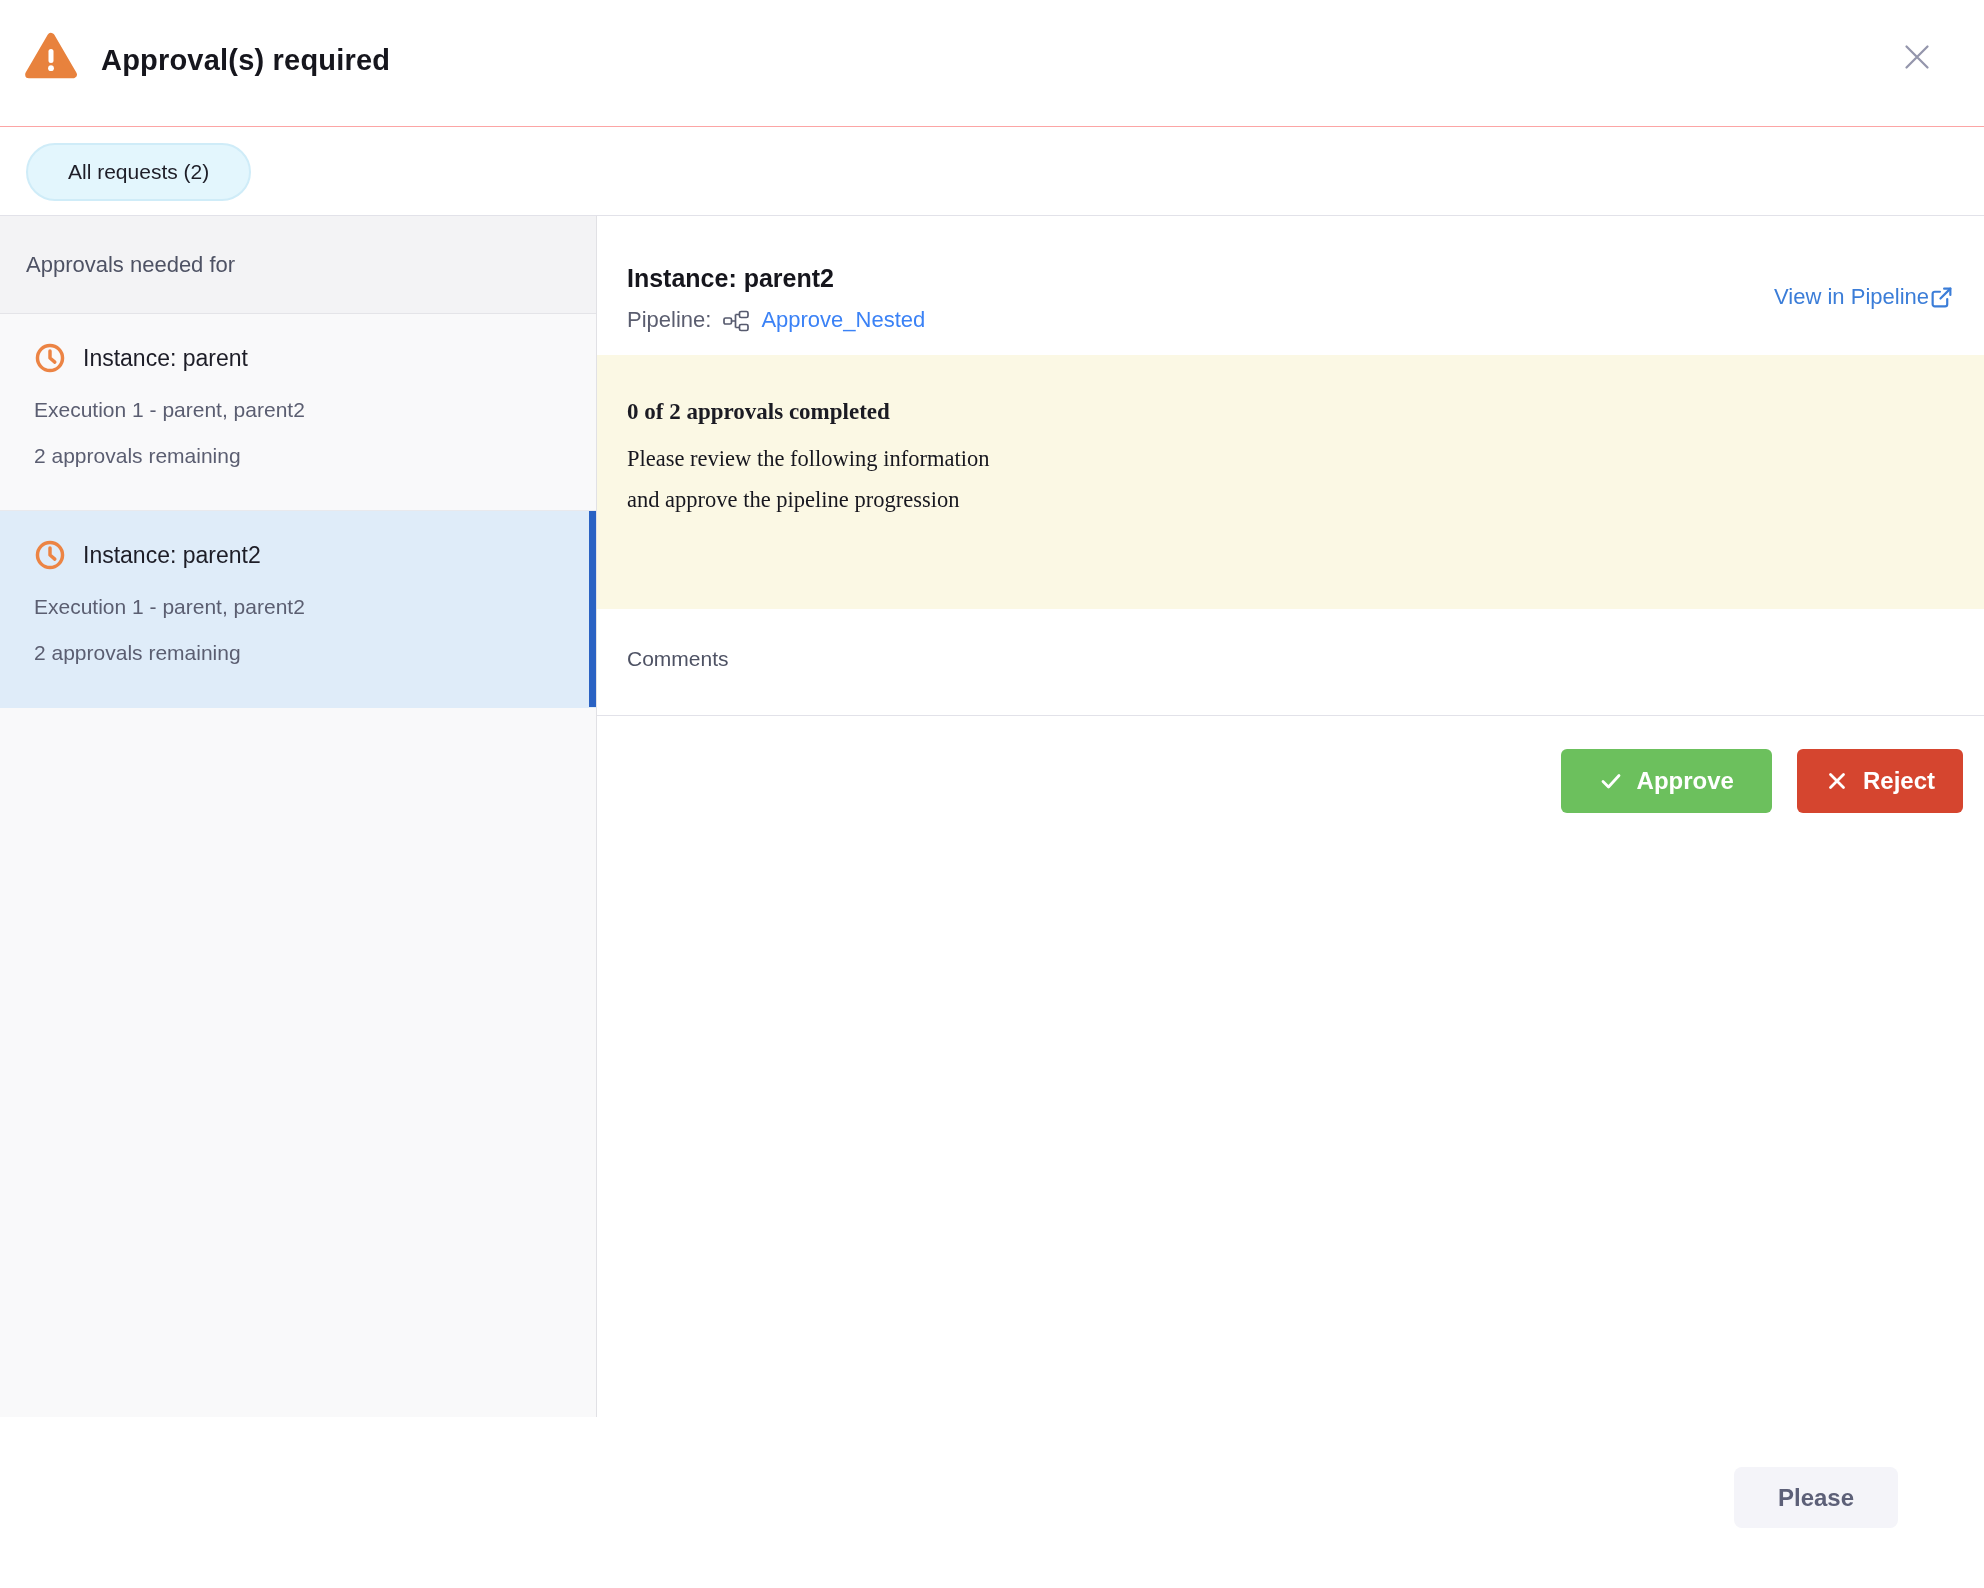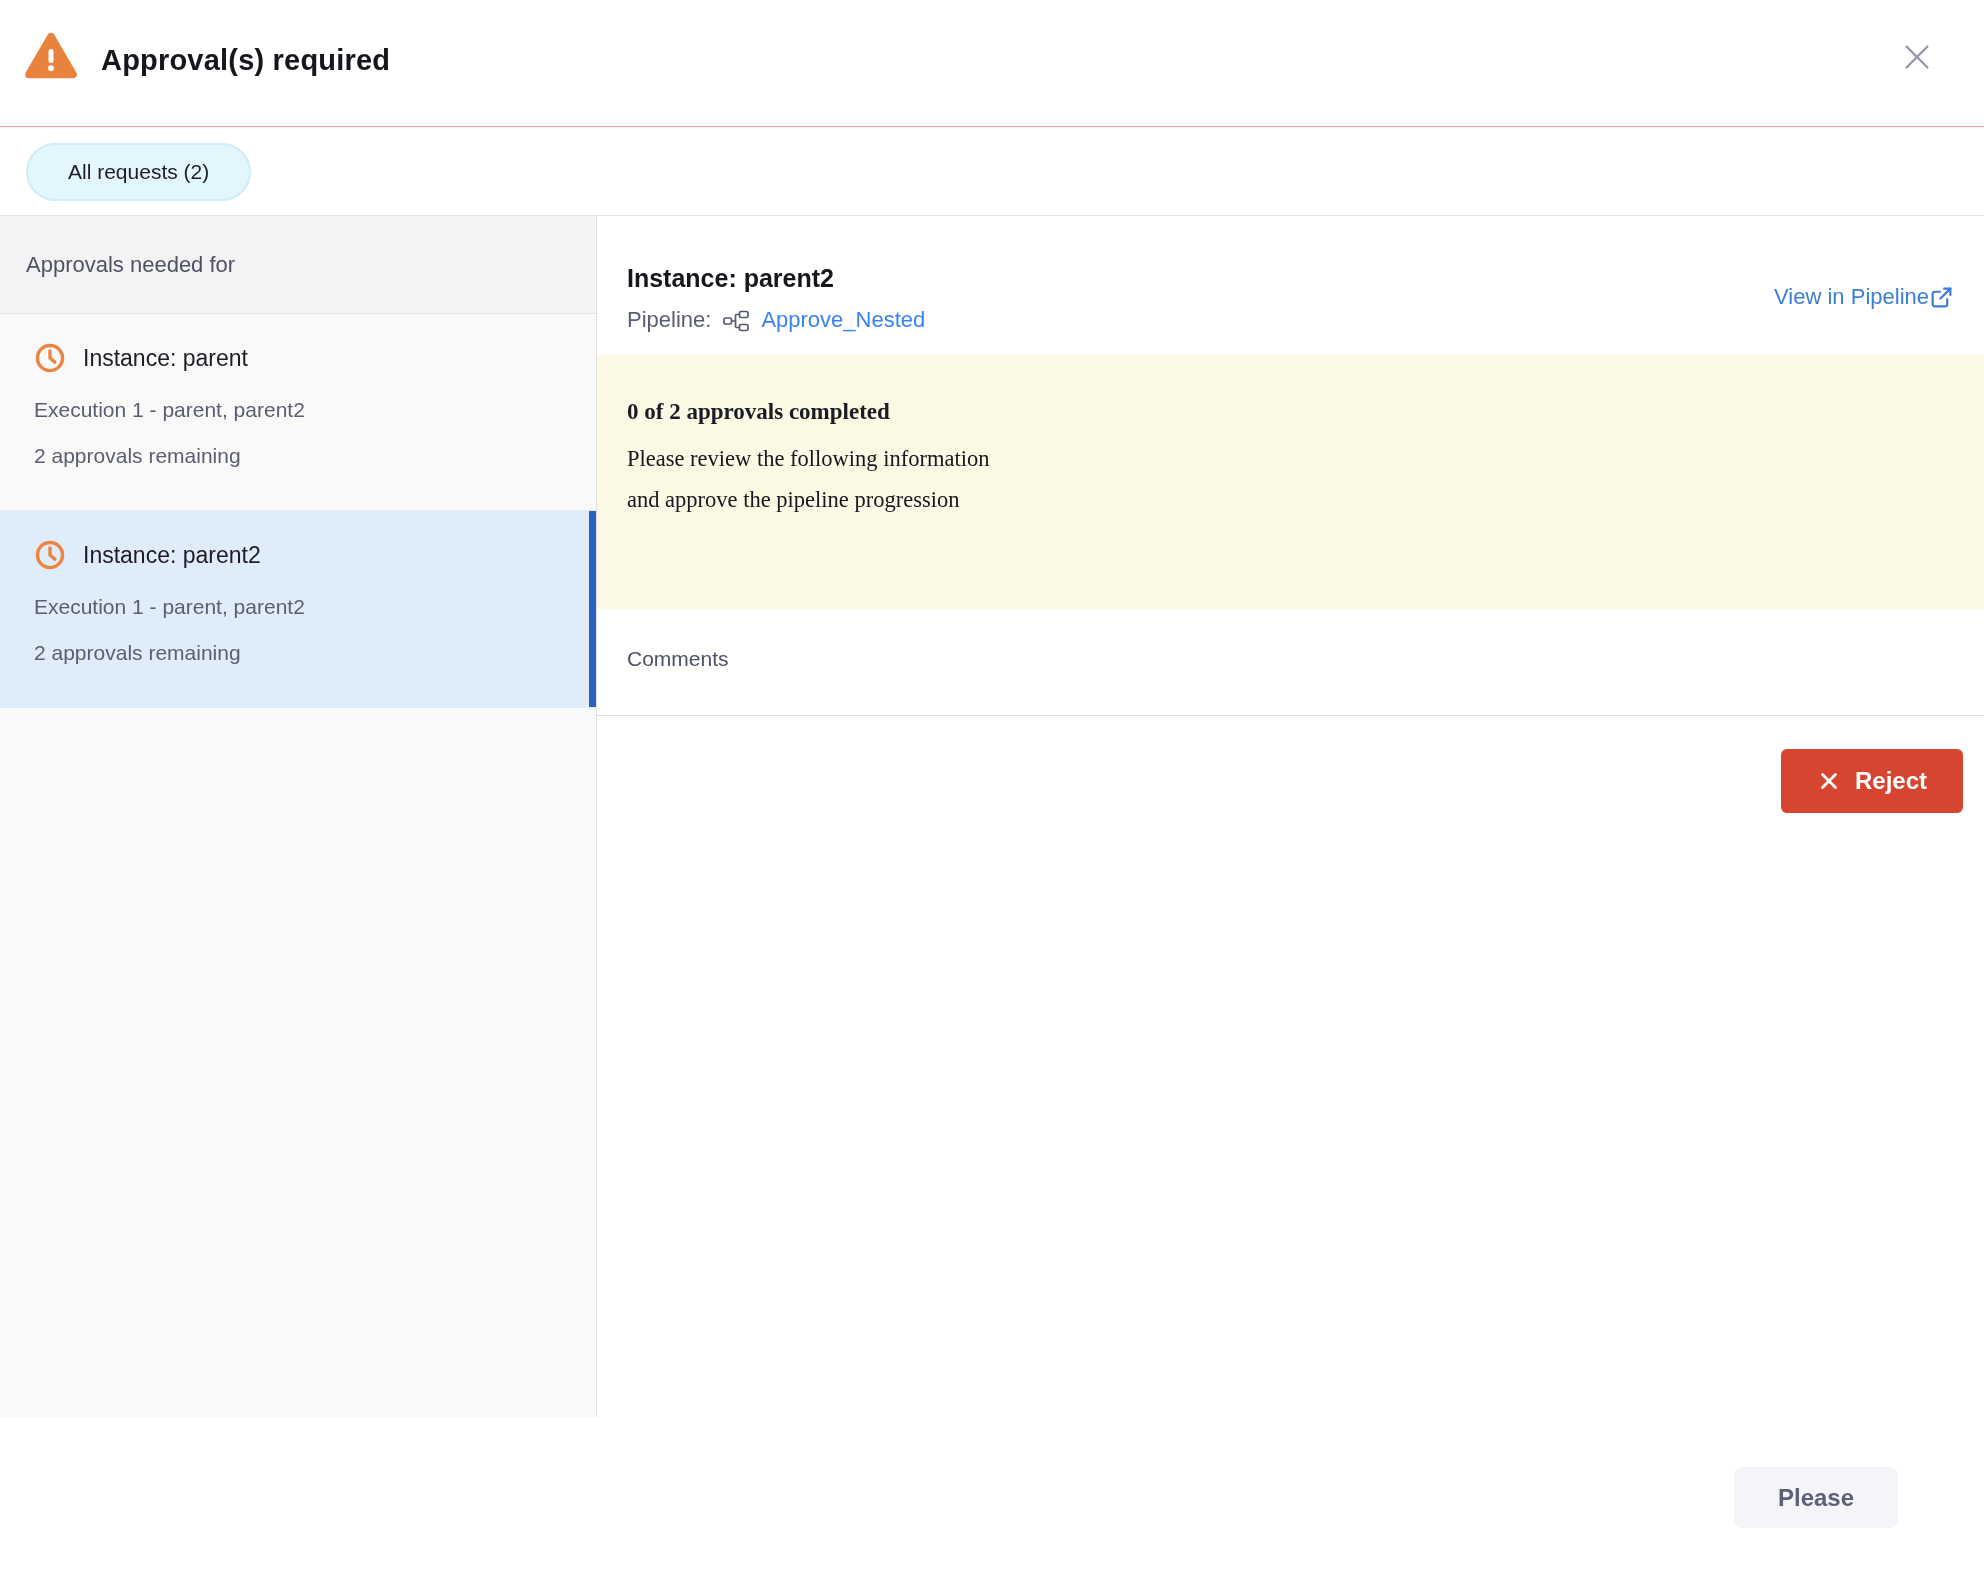--- a/index.html
+++ b/index.html
@@ -49,21 +49,21 @@
   .comments-label { margin:38px 30px 0 30px; font-size:21px; color:#4e5264; }
   .comment-box { margin:20px 29px 0 30px; height:196px; border:1px solid #c9c9cf; border-radius:8px;
     padding:22px 20px; font-size:22.5px; color:#1d1d27; font-family:inherit; resize:both; background:#fff; }
   .comment-box::placeholder { color:#8d90a2; }
 
   .action-divider { margin-top:44px; border-top:1px solid #e2e2e9; }
   .action-row { display:flex; justify-content:flex-end; gap:25px; padding:33px 21px 0 0; }
   .btn { display:inline-flex; align-items:center; justify-content:center; gap:14px; height:64px; border:none; border-radius:6px;
     font-family:inherit; font-size:24px; font-weight:700; color:#fff; cursor:pointer; }
   .btn-approve { background:#6cc05d; padding:0 38px; }
-  .btn-reject { background:#d5452f; padding:0 36px; }
+  .btn-reject { background:#d5452f; padding:0 28px; }
   .btn-icon { width:24px; height:24px; }
 
   
   .modal-footer { position:relative; height:170px; background:#fff; }
   .btn-cancel { position:absolute; right:86px; top:50px; width:164px; height:61px; background:#f4f4f9; border:none;
     border-radius:8px; font-family:inherit; font-size:24px; font-weight:700; color:#5d6078; cursor:pointer; }
 </style>
 </head>
 <body>
 
@@ -146,20 +146,26 @@
       <div class="banner-text">
         <div>Please review the following information</div>
         <div>and approve the pipeline progression</div>
       </div>
     </div>
 
     <div class="comments-label">Comments</div>
 
     <div class="action-divider"></div>
     <div class="action-row">
+      <button class="btn btn-approve">
+        <svg class="btn-icon" viewBox="0 0 24 24" fill="none">
+          <path d="M4 12.5 L9.5 18 L20 6.5" stroke="#fff" stroke-width="2.8" stroke-linecap="round" stroke-linejoin="round"></path>
+        </svg>
+        <span>Approve</span>
+      </button>
       <button class="btn btn-reject">
         <svg class="btn-icon" viewBox="0 0 24 24" fill="none">
           <path d="M5.5 5.5 L18.5 18.5 M18.5 5.5 L5.5 18.5" stroke="#fff" stroke-width="2.8" stroke-linecap="round"></path>
         </svg>
         <span>Reject</span>
       </button>
     </div>
   </div>
 </div>
 

